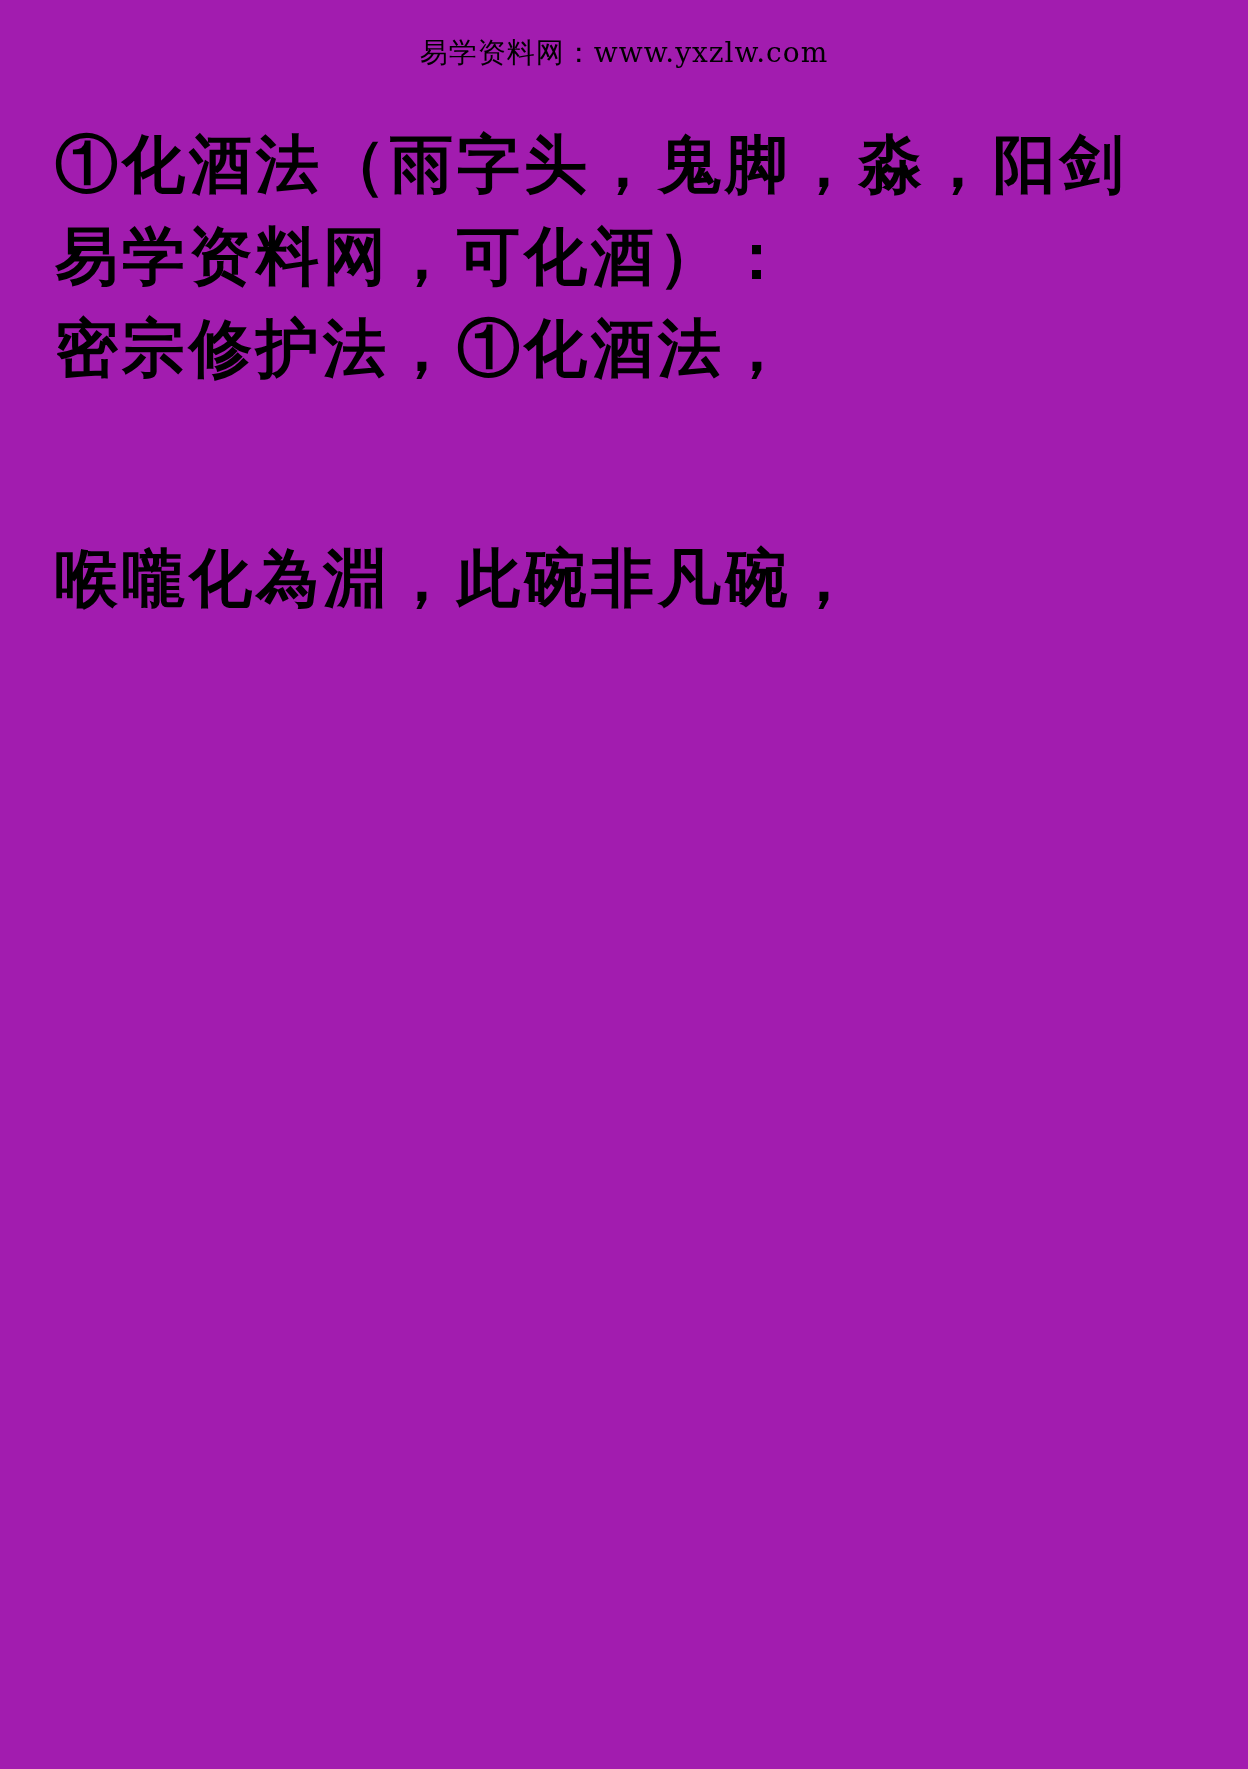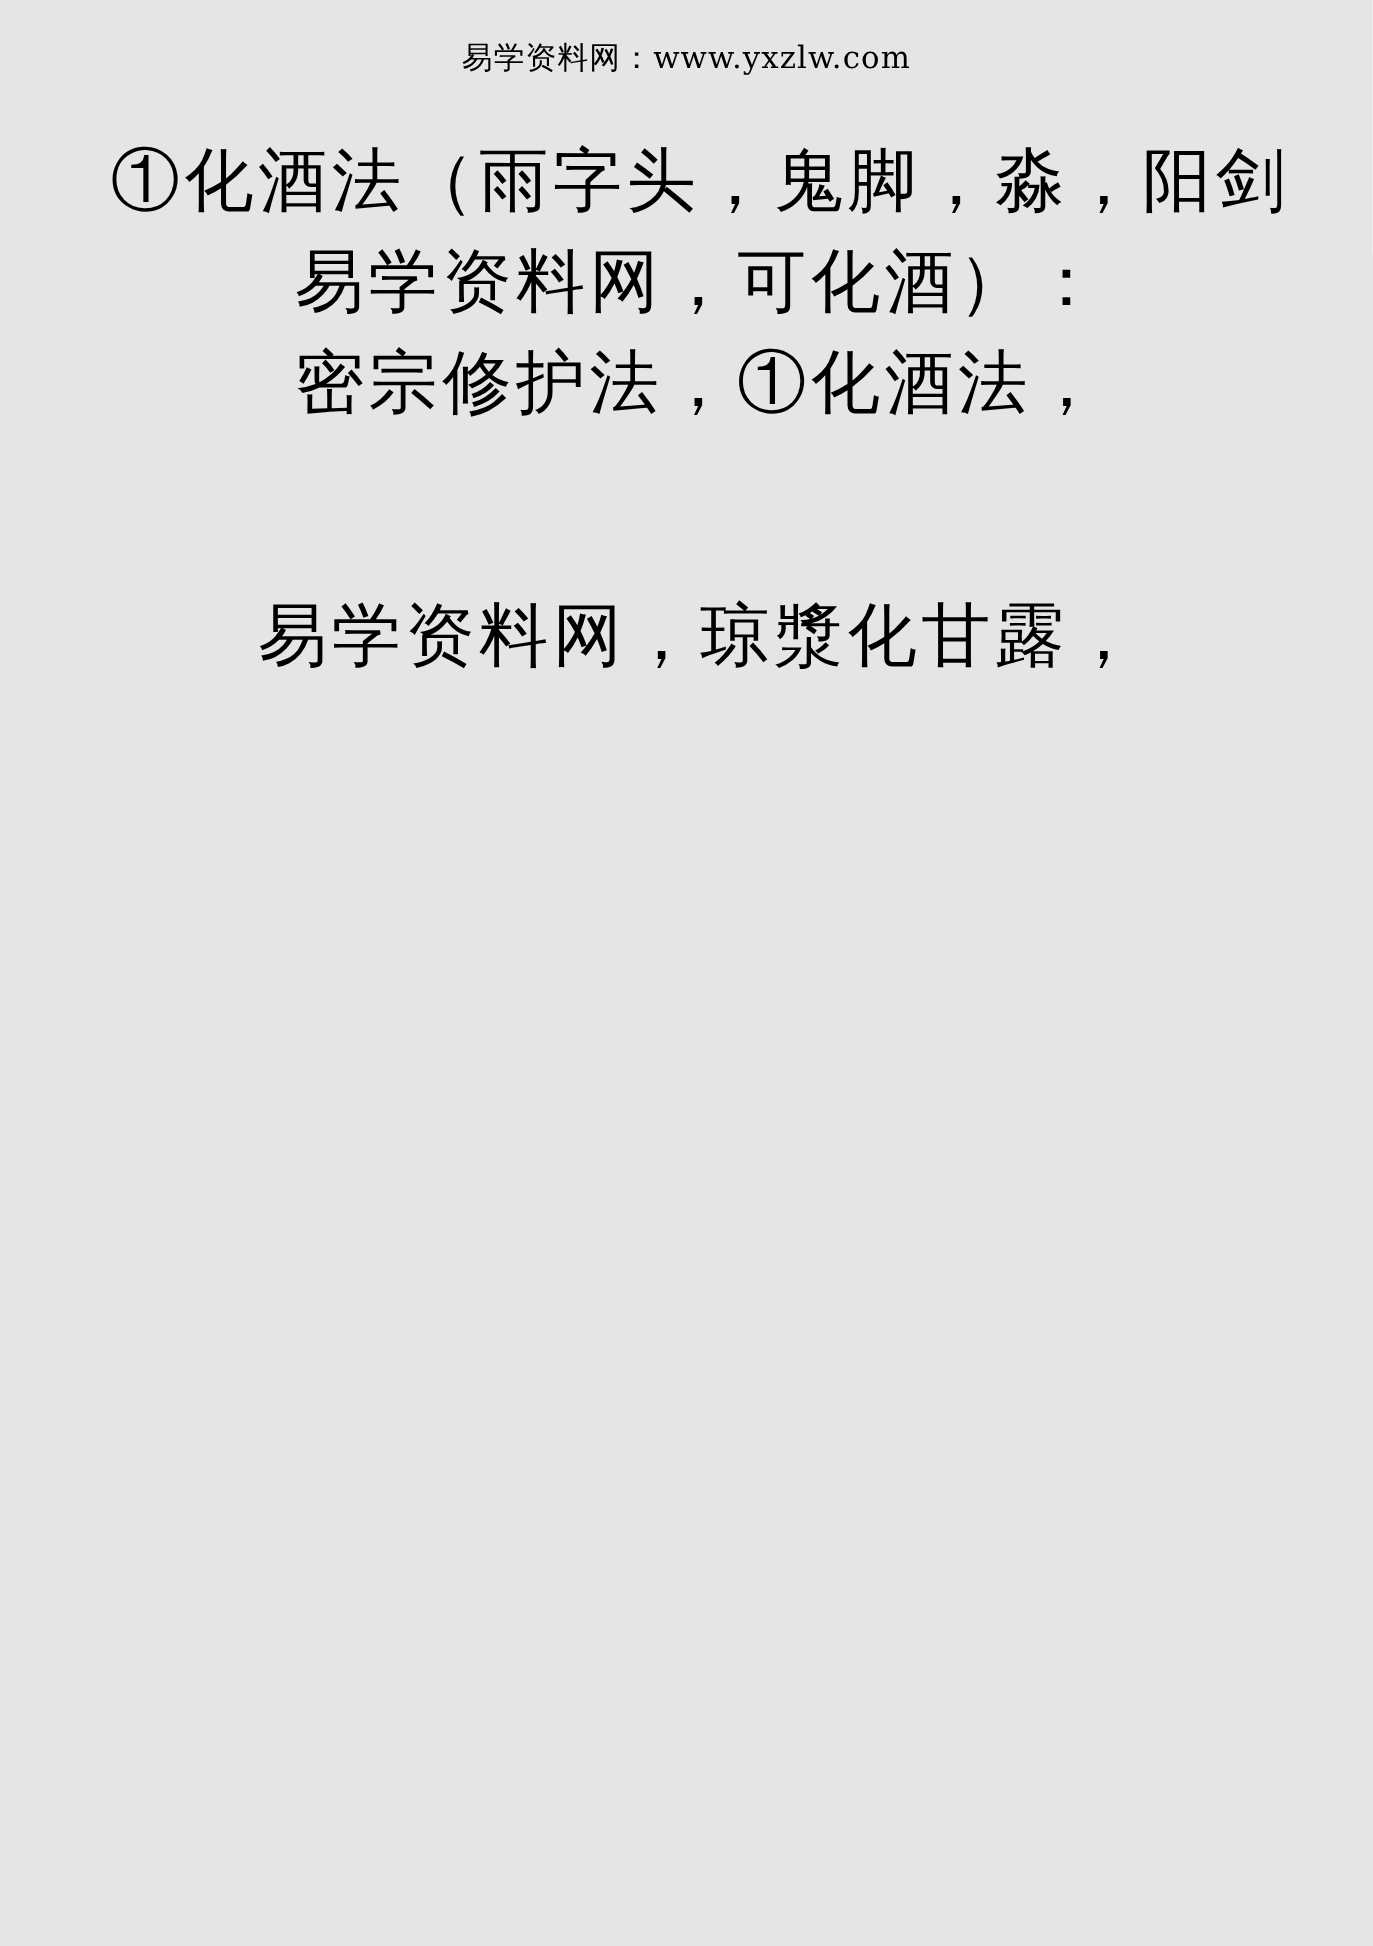--- a/index.html
+++ b/index.html
@@ -4,21 +4,21 @@
 <style>
   html, body {
     margin: 0;
     padding: 0;
     background: #ffffff;
   }
   .page {
     position: relative;
     width: 1248px;
     height: 1769px;
-    background: #e5e5e5;
+    background: #a21caf;
     color: #000000;
     font-family: "DejaVu Serif", "Liberation Serif", serif;
     overflow: hidden;
   }
   .page-header {
     position: absolute;
     top: 34px;
     left: 0;
     width: 100%;
     text-align: center;
@@ -32,22 +32,21 @@
     left: 55px;
     top: 118px;
     right: 30px;
   }
   .line {
     margin: 0;
     font-size: 63px;
     line-height: 92px;
     letter-spacing: 4px;
     white-space: nowrap;
-    font-weight: 400;
-    text-align: center;
+    font-weight: 700;
   }
   .section-incantation {
     margin-top: 138px;
   }
 </style>
 </head>
 <body>
 
 <div class="page">
 
@@ -57,18 +56,18 @@
 
   <div class="content">
 
     <div class="section-method">
       <p class="line">①化酒法（雨字头，鬼脚，淼，阳剑</p>
       <p class="line">易学资料网，可化酒）：</p>
       <p class="line">密宗修护法，①化酒法，</p>
     </div>
 
     <div class="section-incantation">
-      <p class="line">易学资料网，琼漿化甘露，</p>
+      <p class="line">喉嚨化為淵，此碗非凡碗，</p>
     </div>
 
   </div>
 
 </div>
 
 </body></html>

